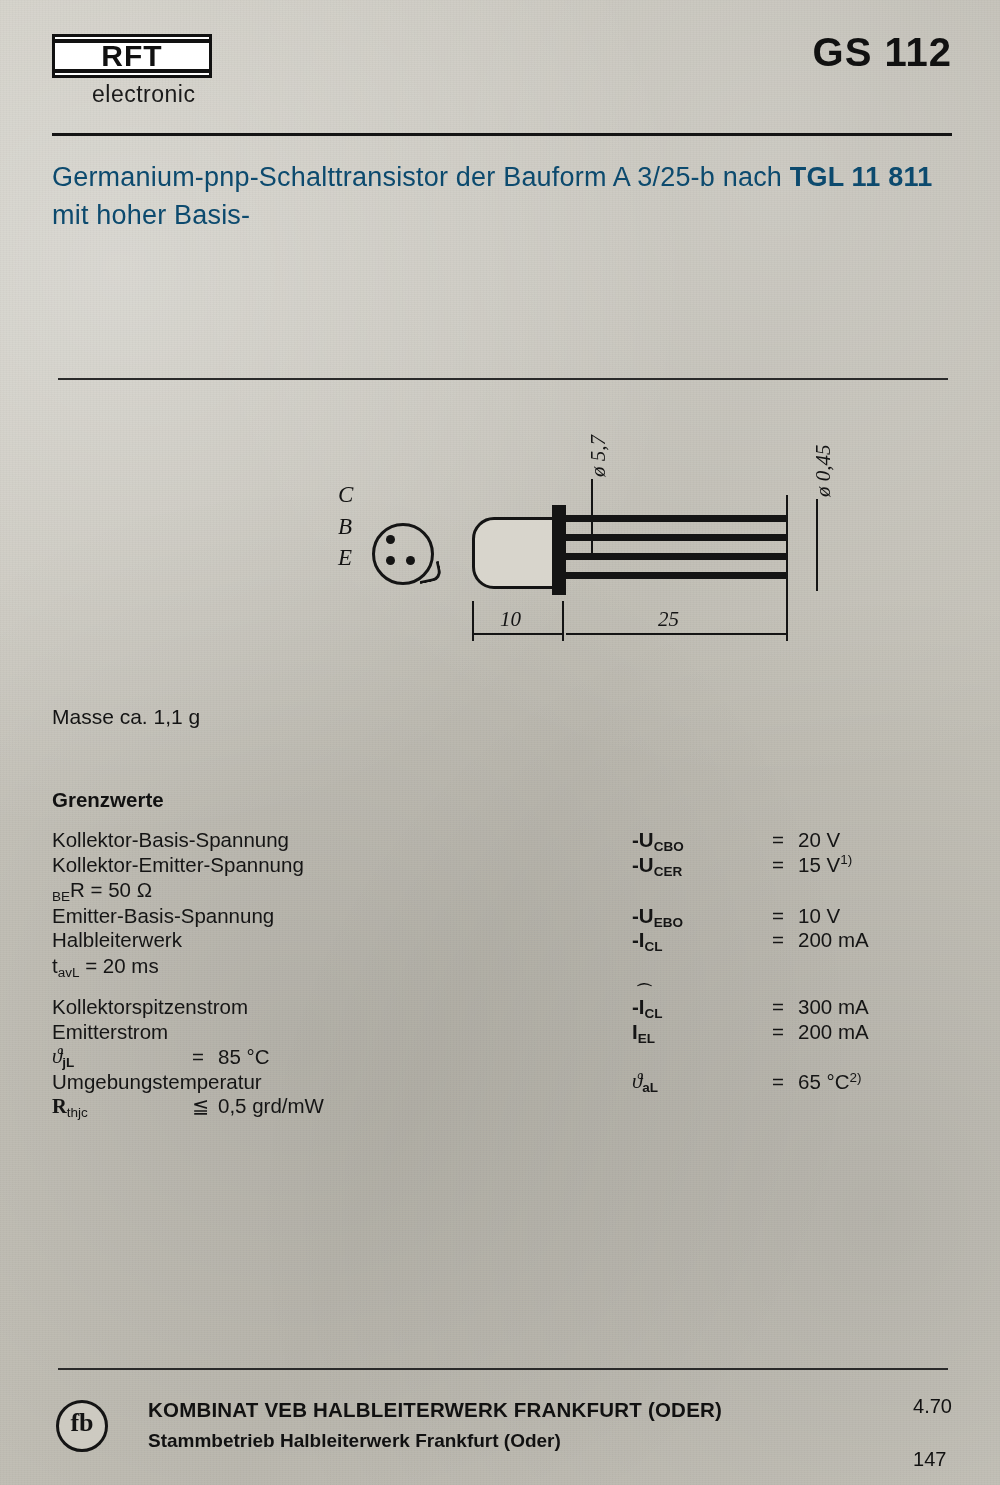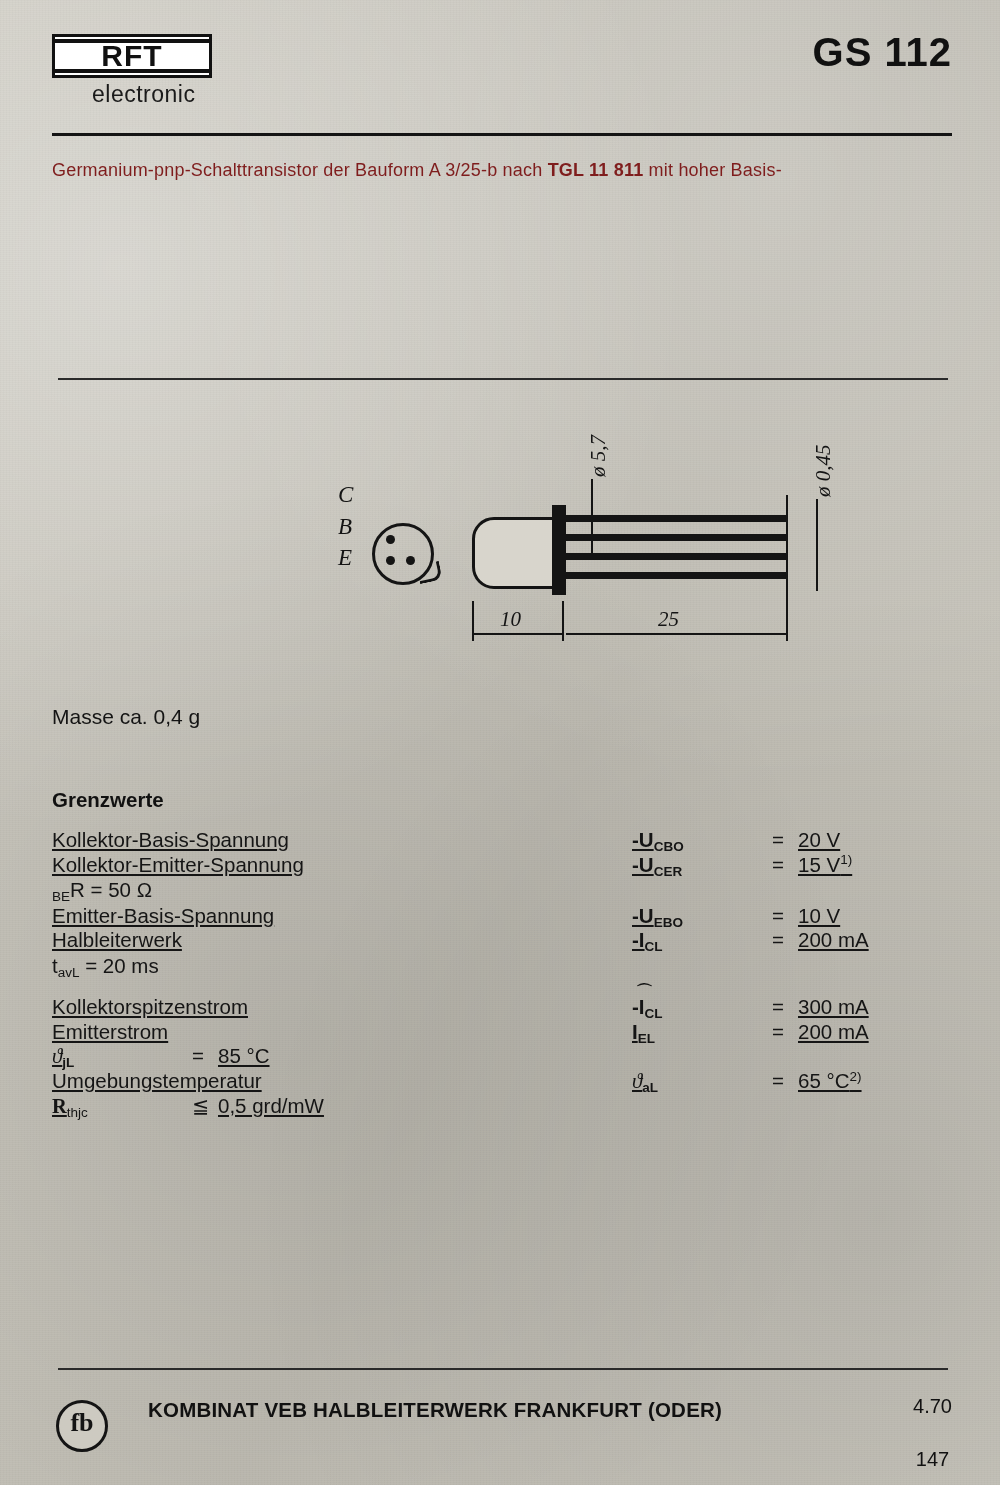--- a/index.html
+++ b/index.html
@@ -107,24 +107,24 @@
   }
   #rule-top { top: 133px; }
   #rule-mid { top: 378px; }
   #rule-bottom { top: 1368px; }
 
   .intro {
     position: absolute;
     left: 52px;
     right: 48px;
     top: 158px;
-    font-size: 18px;
+    font-size: 27px;
     line-height: 1.42;
     letter-spacing: 0.2px;
-    color: #7f1d1d;
+    color: #0c4a6e;
   }
   .intro b { font-weight: bold; }
 
   
   .drawing {
     position: absolute;
     left: 300px;
     top: 455px;
     width: 620px;
     height: 220px;
@@ -235,24 +235,23 @@
   .table {
     position: absolute;
     left: 52px;
     top: 830px;
     width: 880px;
     font-size: 20.5px;
     color: #151515;
   }
   .row {
     display: flex;
-    align-items: center;
+    align-items: flex-end;
     line-height: 1.0;
     margin-bottom: 4px;
-    text-decoration: underline;
   }
   .c-name { width: 580px; }
   .c-sym  { width: 140px; font-weight: bold; }
   .c-val  { width: 160px; }
   .eq { display: inline-block; width: 26px; }
   sub {
     font-size: 0.66em;
     vertical-align: baseline;
     position: relative;
     top: 0.32em;
@@ -320,21 +319,21 @@
   }
   .footer-line2 {
     font-size: 19px;
     font-weight: bold;
     color: #111;
   }
   .footer-right {
     position: absolute;
     right: 48px;
     top: 1395px;
-    text-align: center;
+    text-align: left;
     font-size: 20px;
     color: #111;
   }
   .footer-right .pg { margin-top: 30px; }
 </style>
 </head>
 <body>
 
 <div class="paper"></div>
 <div class="grain"></div>
@@ -388,21 +387,21 @@
     <div class="dimline dim-h" style="left:172px; top:178px; width:92px;"></div>
     <div class="dimline dim-v" style="left:172px; top:146px; height:40px;"></div>
     <div class="dimline dim-v" style="left:262px; top:146px; height:40px;"></div>
     <div class="dimtext" style="left:200px; top:152px;">10</div>
 
     <div class="dimline dim-h" style="left:266px; top:178px; width:220px;"></div>
     <div class="dimline dim-v" style="left:486px; top:40px; height:146px;"></div>
     <div class="dimtext" style="left:358px; top:152px;">25</div>
   </div>
 
-  <div class="mass">Masse ca. 0,4 g</div>
+  <div class="mass">Masse ca. 1,1 g</div>
 
   <div class="section-title">Grenzwerte</div>
 
   <div class="table">
 
     <div class="row">
       <div class="c-name">Kollektor-Basis-Spannung</div>
       <div class="c-sym"><span>-U</span><sub>CBO</sub></div>
       <div class="c-val"><span class="eq">=</span><span>20 V</span></div>
     </div>
@@ -459,19 +458,20 @@
 
   </div>
 
   <div class="rule-thin" id="rule-bottom"></div>
 
   <div class="footer-logo">
     <div class="fb">fb</div>
   </div>
   <div class="footer-text">
     <div class="footer-line1">KOMBINAT VEB HALBLEITERWERK FRANKFURT (ODER)</div>
+    <div class="footer-line2">Stammbetrieb Halbleiterwerk Frankfurt (Oder)</div>
   </div>
   <div class="footer-right">
     <div>4.70</div>
     <div class="pg">147</div>
   </div>
 
 </div>
 
 </body></html>

